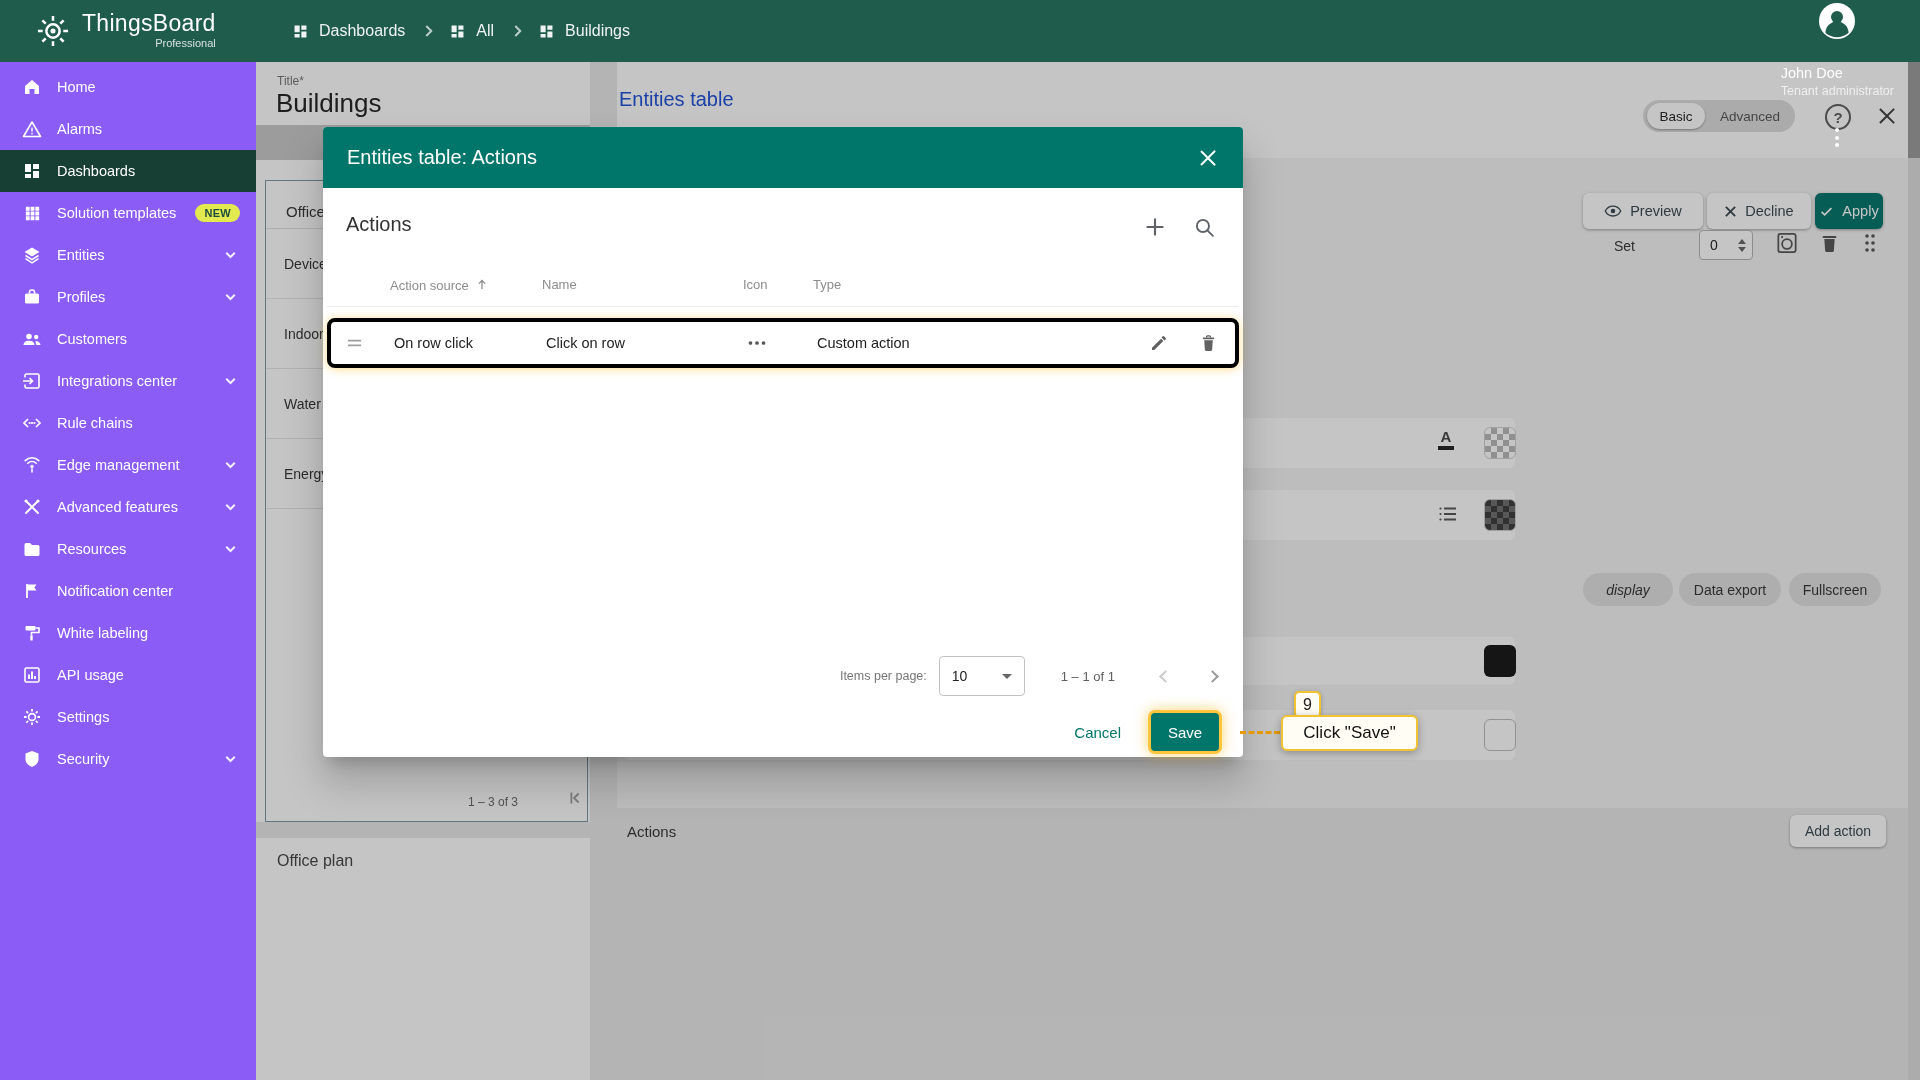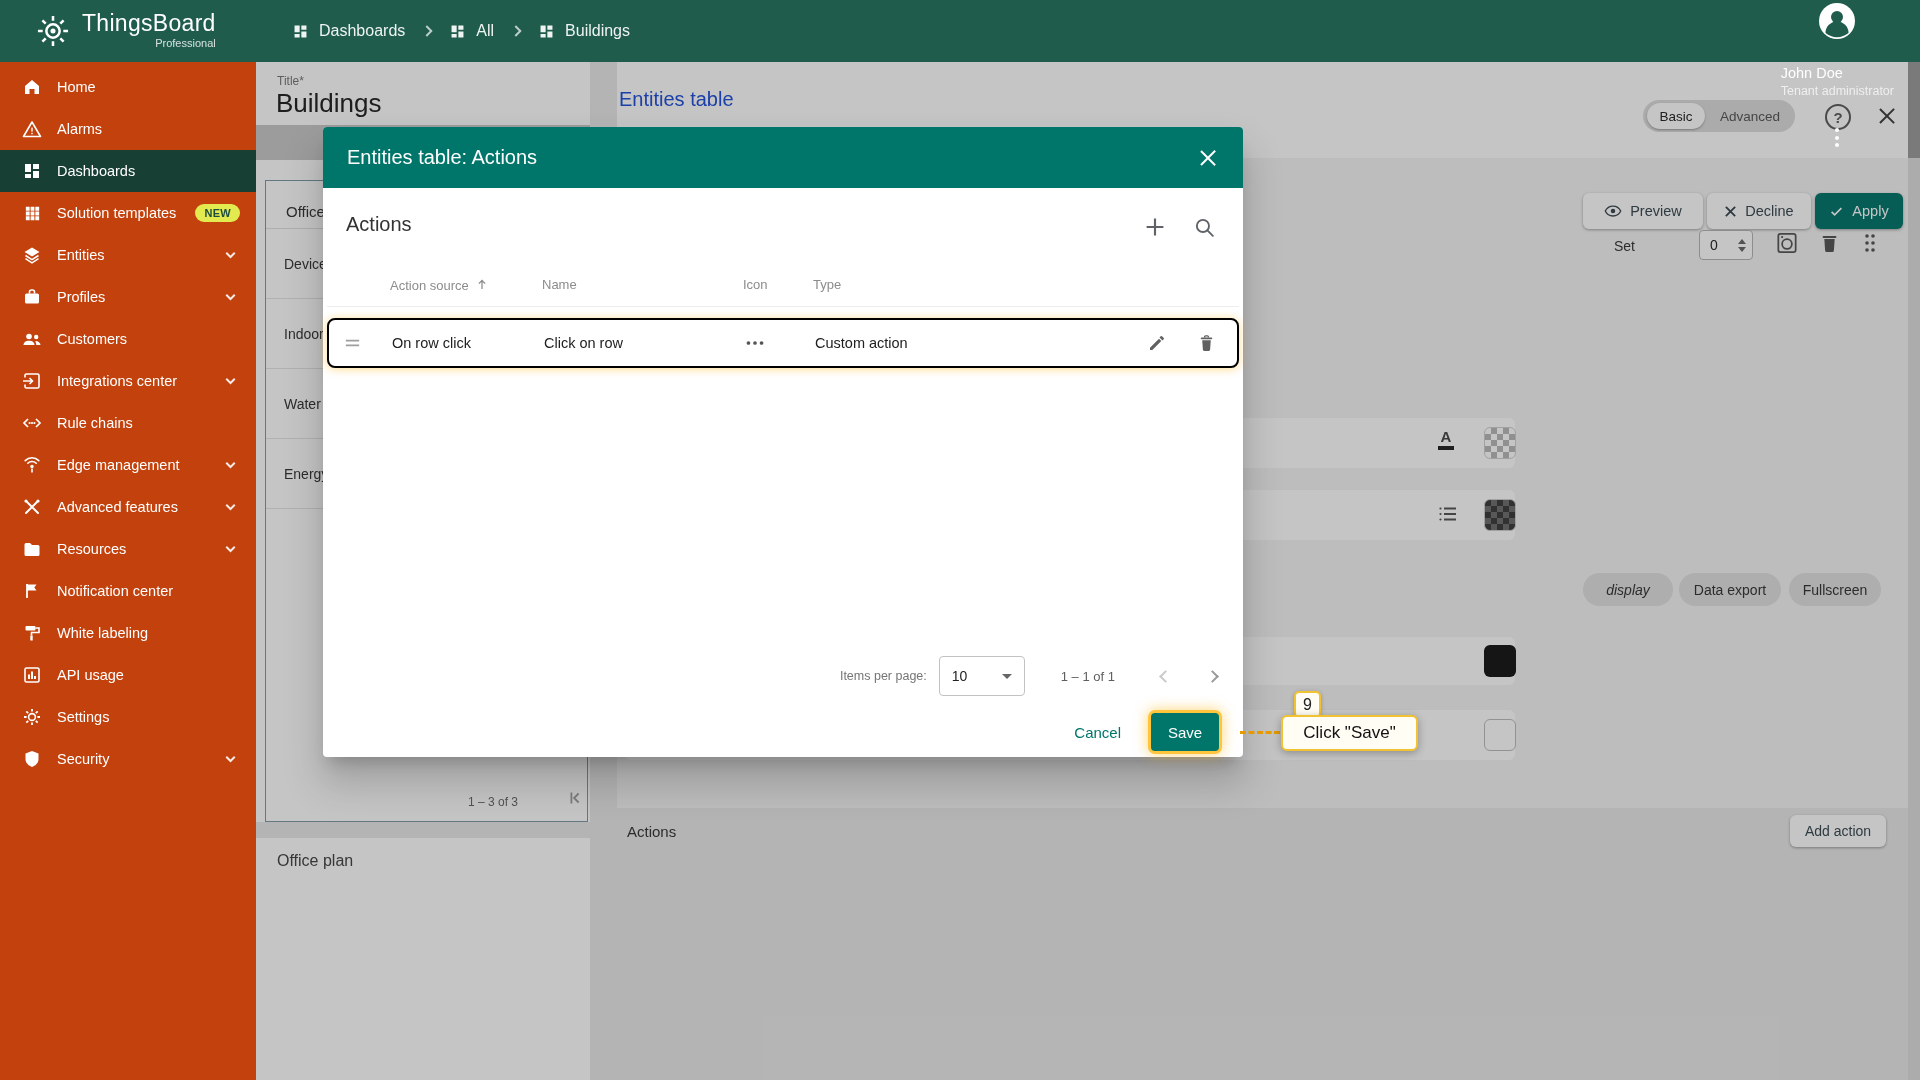--- a/index.html
+++ b/index.html
@@ -26,21 +26,21 @@
   .icon-btn { display:flex; cursor:pointer; }
   .avatar { width:38px; height:38px; border-radius:50%; overflow:hidden; cursor:pointer; }
   .user-col { display:flex; flex-direction:column; line-height:1.3; }
   .user-name { font-size:14.5px; }
   .user-role { font-size:12.5px; color:rgba(255,255,255,.72); }
   .kebab { display:flex; flex-direction:column; gap:3.5px; padding:5px; cursor:pointer; }
   .kebab i { width:4px; height:4px; border-radius:50%; background:#fff; }
 
   
   .sidebar { position:absolute; left:0; top:62px; width:256px; height:1018px;
-             background:#c2410c; z-index:9; padding-top:4px; }
+             background:#8b5cf6; z-index:9; padding-top:4px; }
   .side-item { height:42px; display:flex; align-items:center; gap:15px;
                padding:0 16px 0 22px; color:#fff; font-size:14.5px; cursor:pointer; }
   .side-item.active { background:#173f34; }
   .s-ic { width:20px; height:20px; flex:none; display:flex; align-items:center; justify-content:center; color:#fff; }
   .chev-down { width:7px; height:7px; border-right:2px solid rgba(255,255,255,.9);
                border-bottom:2px solid rgba(255,255,255,.9); transform:rotate(45deg);
                margin-left:auto; margin-right:6px; margin-top:-4px; }
   .badge-new { margin-left:auto; background:#e2ea4f; color:#1d4d3f; font-size:11px; font-weight:bold;
                padding:3px 9px; border-radius:9px; letter-spacing:.3px; }
 
@@ -94,21 +94,21 @@
            box-shadow:0 11px 15px -7px rgba(0,0,0,.2), 0 24px 38px 3px rgba(0,0,0,.18); }
   .modal-head { height:61px; background:#00756a; color:#fff; display:flex; align-items:center;
                 padding:0 24px; border-radius:4px 4px 0 0; }
   .modal-title { font-size:20px; }
   .x-btn { margin-left:auto; width:22px; height:22px; position:relative; cursor:pointer; }
   .x-btn::before,.x-btn::after { content:""; position:absolute; left:10px; top:1px; width:2.4px; height:20px; background:#fff; }
   .x-btn::before { transform:rotate(45deg);} .x-btn::after { transform:rotate(-45deg);}
   .section-title { position:absolute; left:23px; top:86px; font-size:20px; color:#333; }
   .th { position:absolute; top:150px; font-size:13px; color:#8c8c8c; display:flex; align-items:center; gap:6px; }
   .th-divider { position:absolute; left:4px; right:4px; top:179px; height:1px; background:#ededed; }
-  .hl-row { position:absolute; left:4px; top:191px; width:912px; height:50px; border:2px solid #000000;
+  .hl-row { position:absolute; left:4px; top:191px; width:912px; height:50px; border:4px solid #000000;
             border-radius:8px; background:#fff; box-shadow:0 1px 10px rgba(255,176,0,.45); cursor:pointer; }
   .cell { position:absolute; top:50%; transform:translateY(-50%); font-size:14.5px; color:#212121; }
   .cell.ic { display:flex; }
   .paging { position:absolute; left:0; right:0; top:528px; height:42px; display:flex; align-items:center;
             justify-content:flex-end; padding-right:26px; }
   .ipp-label { font-size:12.5px; color:#757575; }
   .select { width:86px; height:40px; border:1px solid #c2c2c2; border-radius:4px; display:flex;
             align-items:center; padding:0 12px; margin-left:12px; font-size:14px; color:#222; cursor:pointer; }
   .caret { margin-left:auto; width:0; height:0; border-left:5px solid transparent;
            border-right:5px solid transparent; border-top:5px solid #666; }
@@ -457,21 +457,21 @@
       <span>Preview</span>
     </div>
     <div class="g-btn" style="left:1090px; top:131px; width:104px;">
       <span class="icon-btn">
           <svg width="13" height="13" viewBox="0 0 14 14">
             <path d="M2 2l10 10M12 2L2 12" stroke="currentColor" stroke-width="2"></path>
           </svg>
         </span>
       <span>Decline</span>
     </div>
-    <div class="g-btn teal" style="left:1198px; top:131px; width:88px;justify-content:center;">
+    <div class="g-btn teal" style="left:1198px; top:131px; width:68px;justify-content:center;">
       <span class="icon-btn">
           <svg width="15" height="15" viewBox="0 0 20 20">
             <path d="M3.5 10.5l4 4 9-9" fill="none" stroke="currentColor" stroke-width="2.2"></path>
           </svg>
         </span>
       <span>Apply</span>
     </div>
 
     <div class="abs" style="left:997px; top:176px; font-size:14px; color:#333;">Set</div>
     <div class="stepper">

